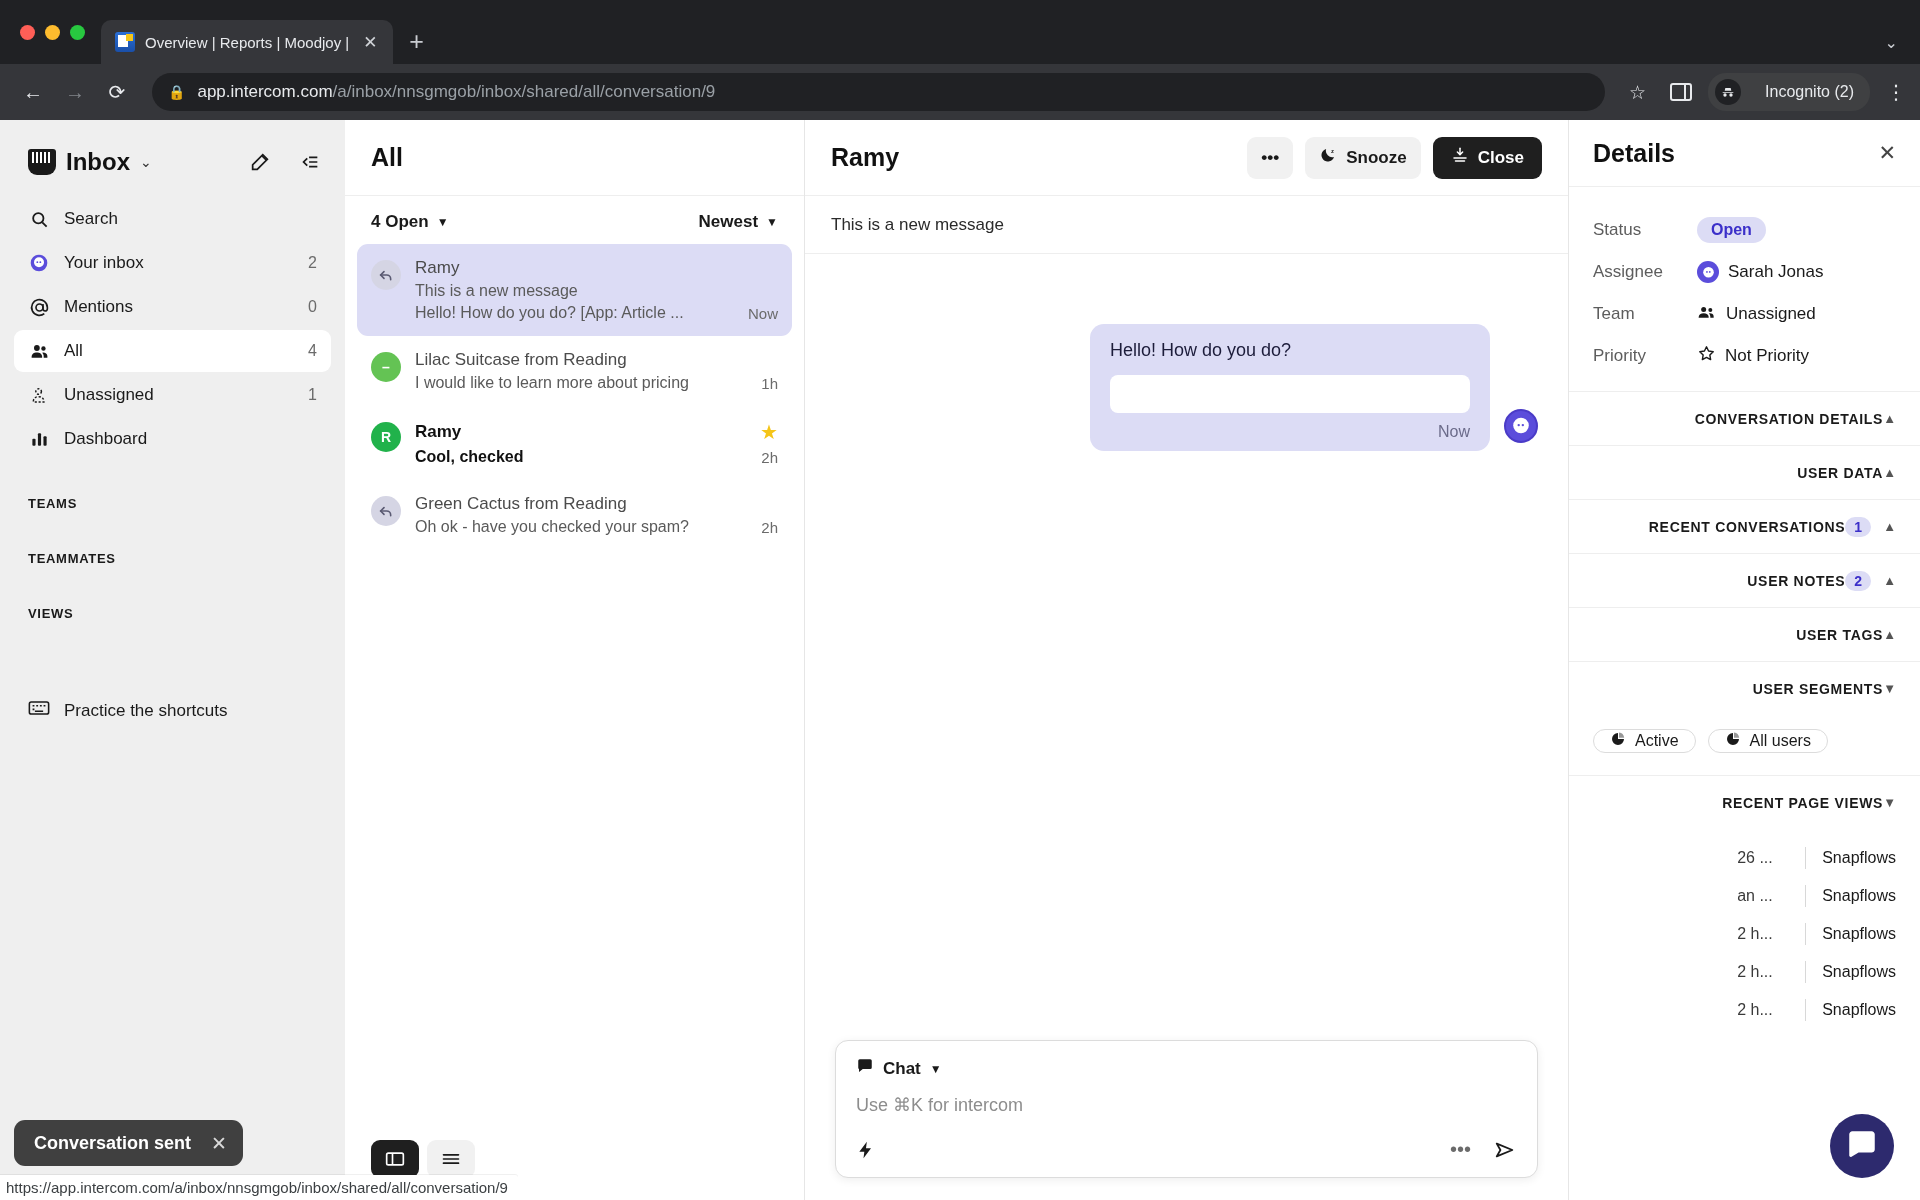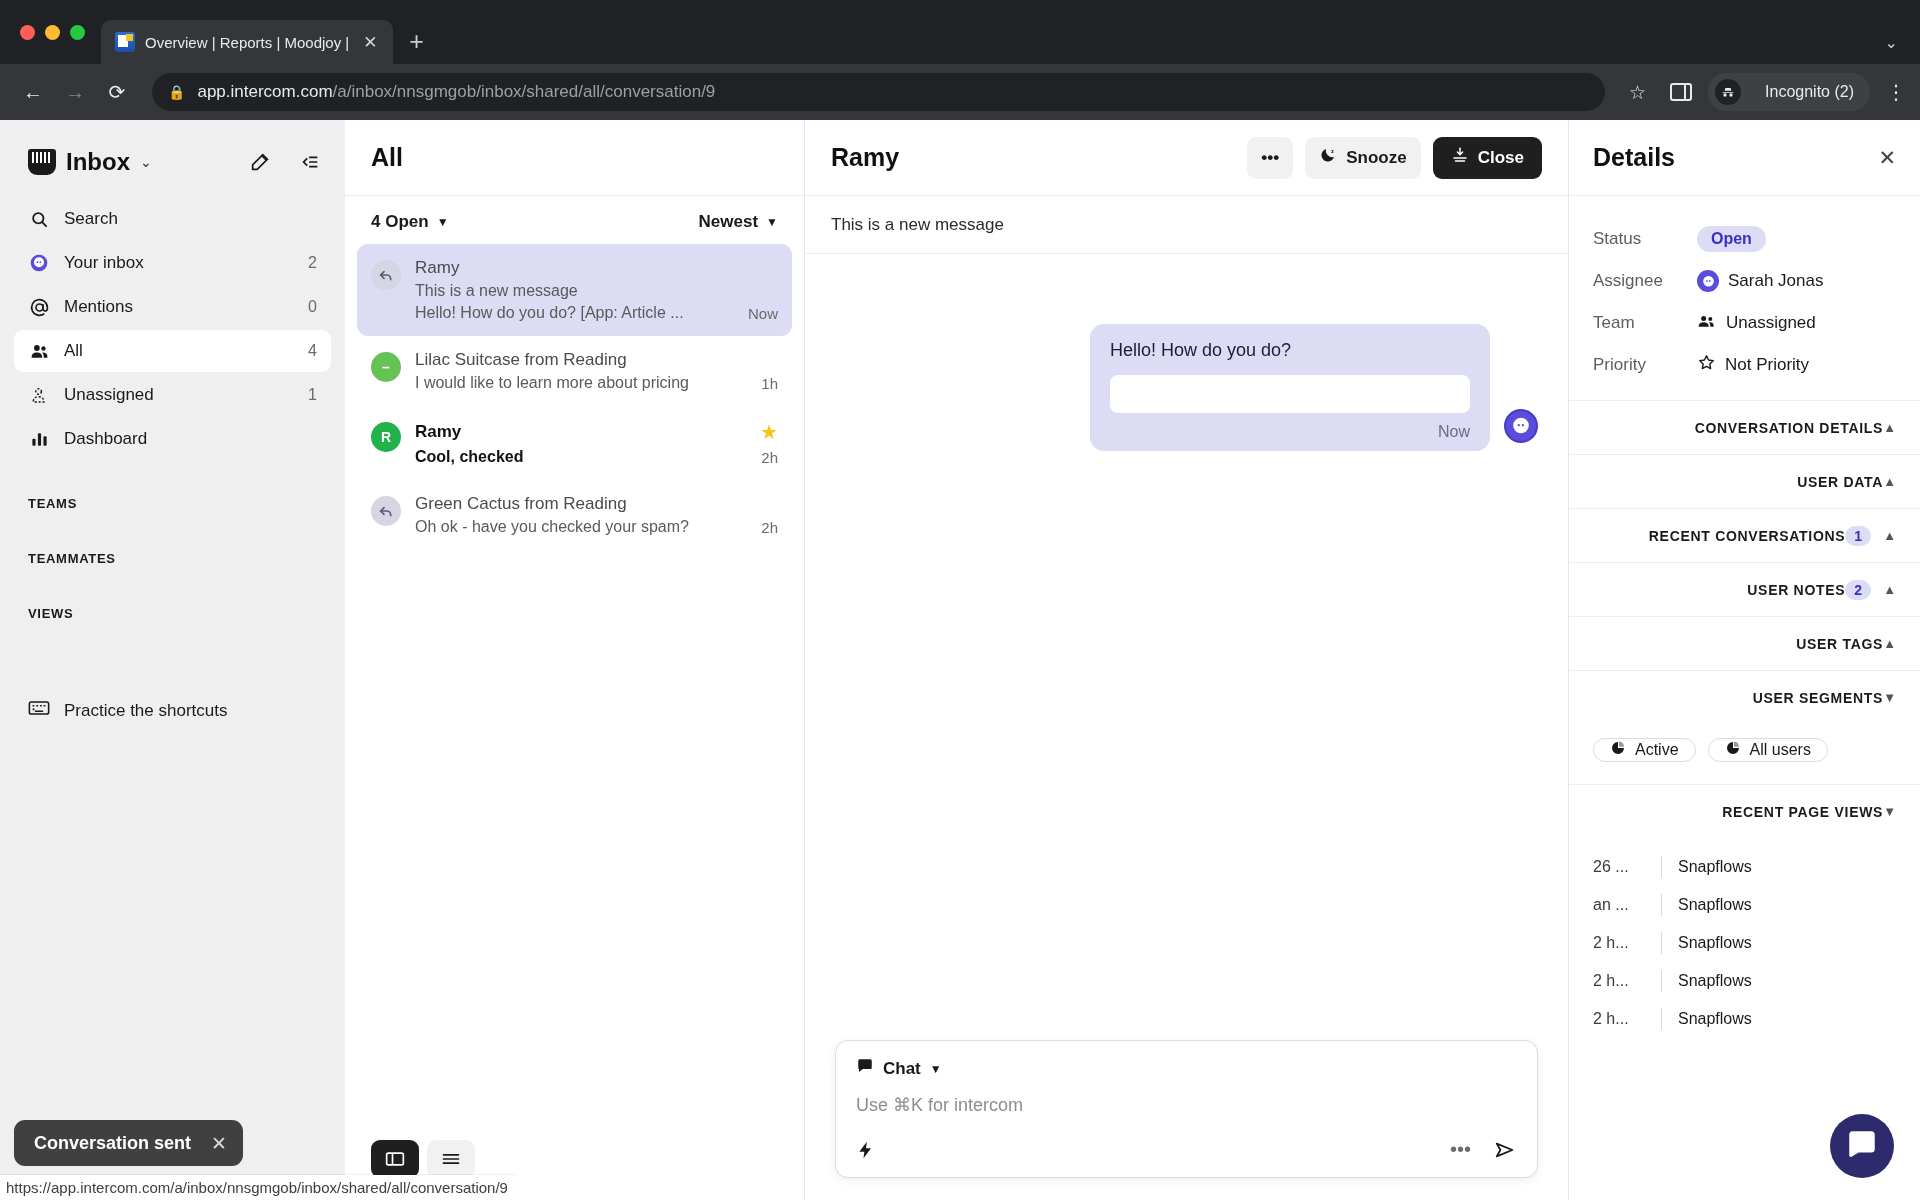--- a/index.html
+++ b/index.html
@@ -117,41 +117,41 @@
   .cp-top { display: flex; align-items: center; gap: 9px; padding: 16px 20px 4px; }
   .cp-mode { display: flex; align-items: center; gap: 9px; font-size: 17px; font-weight: 700; color: #1a1a1a; cursor: pointer; }
   .cp-mode .cv { font-size: 12px; font-weight: 400; }
   .cp-input { padding: 10px 20px 16px; font-size: 18px; color: #8d8d8d; cursor: text; }
   .cp-bottom { display: flex; align-items: center; padding: 6px 20px 16px; }
   .cp-ic { cursor: pointer; display: flex; }
   .cp-right { margin-left: auto; display: flex; align-items: center; gap: 22px; }
 
   
   .details { width: 352px; border-left: 1px solid #e6e6e6; background: #fff; flex-shrink: 0; display: flex; flex-direction: column; overflow: hidden; }
-  .dt-head { height: 76px; display: flex; align-items: center; padding: 12px 24px; border-bottom: 1px solid #eee; }
+  .dt-head { height: 67px; display: flex; align-items: center; padding: 12px 24px; border-bottom: 1px solid #eee; }
   .dt-title { font-size: 25px; font-weight: 700; color: #111; flex: 1; }
   .dt-close { font-size: 21px; color: #444; cursor: pointer; }
   .dt-body { flex: 1; overflow: hidden; }
   .dt-props { padding: 22px 24px 14px; }
   .dt-row { display: flex; align-items: center; height: 42px; }
   .dt-key { width: 104px; font-size: 17px; color: #5d5d5d; }
   .dt-val { display: flex; align-items: center; gap: 9px; font-size: 17px; color: #1a1a1a; }
   .pill-open { background: #dcdcf5; color: #3b2fc9; font-weight: 700; font-size: 16px; border-radius: 14px; padding: 4px 14px; cursor: pointer; }
   .av-sm { width: 22px; height: 22px; border-radius: 50%; background: #5b4ddb; display: flex; align-items: center; justify-content: center; flex-shrink: 0; }
 
   .dt-sec { display: flex; align-items: center; padding: 0 24px; height: 54px; border-top: 1px solid #eee; cursor: pointer; }
   .dt-sec-label { font-size: 14px; font-weight: 700; letter-spacing: 0.7px; color: #1a1a1a; flex: 1; text-align: right; }
   .dt-badge { background: #dcdcf5; color: #3b2fc9; font-size: 14px; font-weight: 700; border-radius: 11px; padding: 2px 9px; margin-right: 12px; }
   .dt-caret { font-size: 13px; color: #555; }
 
   .dt-chips { display: flex; gap: 12px; padding: 14px 24px 22px; }
   .chip { border: 1px solid #dcdcdc; border-radius: 20px; height: 24px; padding: 0 16px; display: flex; align-items: center; gap: 9px; font-size: 16px; color: #1a1a1a; cursor: pointer; }
 
   .pv-list { padding: 10px 24px 6px; }
-  .pv-row { display: flex; align-items: center; height: 38px; font-size: 16px; color: #1a1a1a; }
+  .pv-row { display: flex; align-items: center; height: 38px; font-size: 16px; color: #1a1a1a; justify-content: flex-end; }
   .pv-time { width: 52px; color: #3a3a3a; white-space: nowrap; overflow: hidden; }
   .pv-div { width: 1px; height: 22px; background: #d8d8d8; margin: 0 16px; }
   .pv-name { color: #1a1a1a; }
   .pv-seeall { font-size: 17px; color: #1a1a1a; padding: 10px 24px 0; cursor: pointer; }
 
   
   .toast { position: absolute; left: 14px; bottom: 34px; background: #404040; color: #fff; border-radius: 11px; height: 46px; display: flex; align-items: center; gap: 20px; padding: 0 16px 0 20px; z-index: 40; }
   .toast-text { font-size: 18px; font-weight: 700; }
   .toast-x { font-size: 19px; cursor: pointer; color: #d9d9d9; }
   .statusbar { position: absolute; left: 0; bottom: 0; background: #fff; border-top-right-radius: 3px; padding: 4px 10px 4px 6px; font-size: 15px; color: #3c4043; z-index: 50; box-shadow: 0 -1px 0 rgba(0,0,0,.06); }

